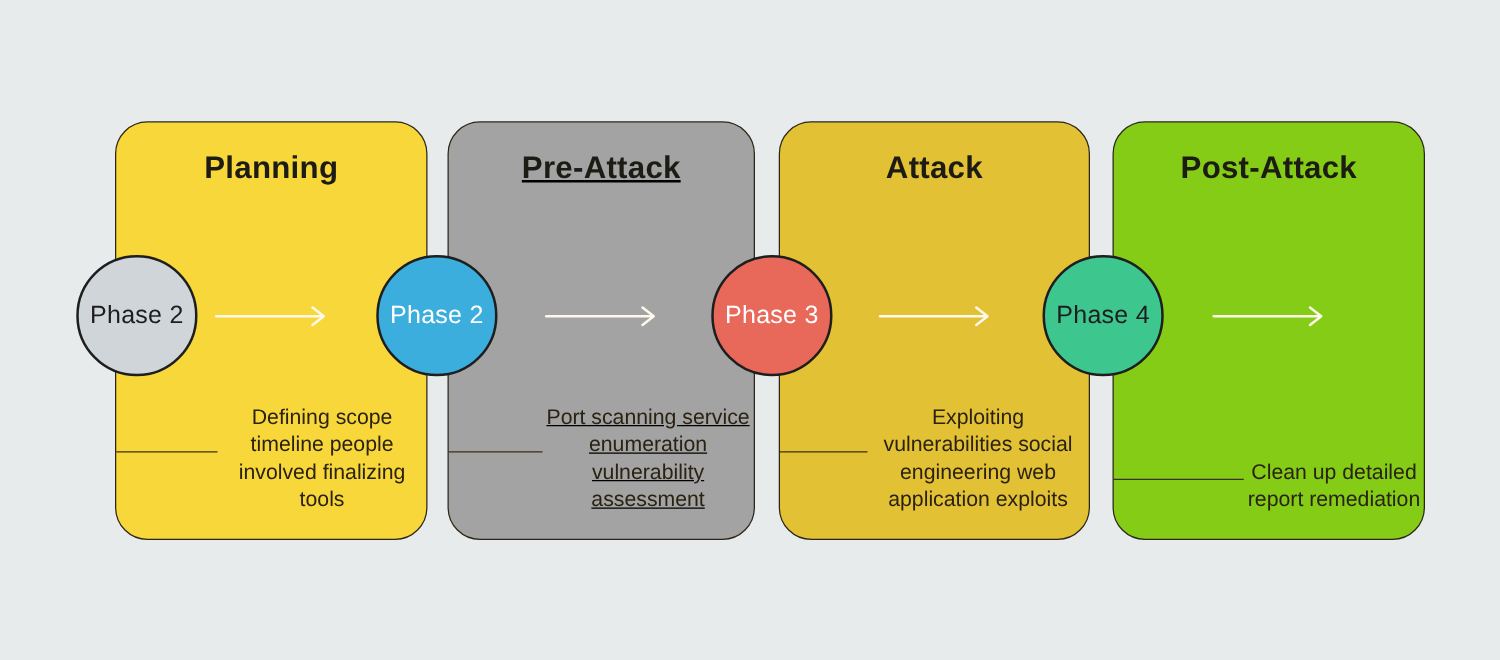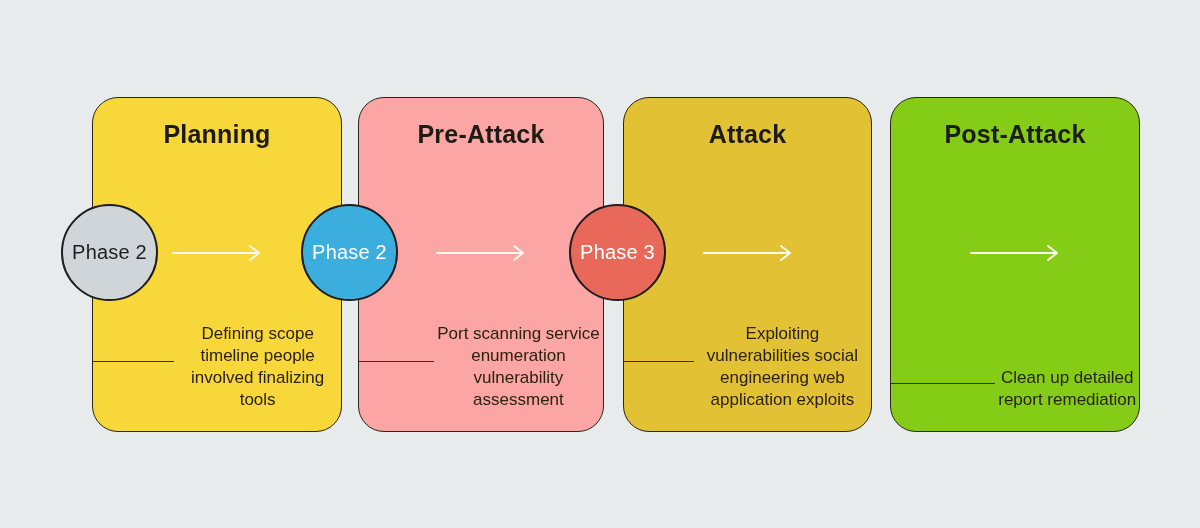--- a/index.html
+++ b/index.html
@@ -98,21 +98,21 @@
         <path d="M2 9 H87" stroke="currentColor" stroke-width="2" stroke-linecap="round"></path>
         <path d="M79 2 L88 9 L79 16" stroke="currentColor" stroke-width="2" stroke-linecap="round" stroke-linejoin="round" fill="none"></path>
       </svg>
     </div>
     <div class="card-footer">
       <div class="divider"></div>
       <p class="card-desc">Defining scope timeline people involved finalizing tools</p>
     </div>
   </div>
 
-  <div class="card card-2" style="background-color: #fca5a5;">
+  <div class="card card-2" style="background-color: #a3a3a3; text-decoration: underline;">
     <h2 class="card-title">Pre-Attack</h2>
     <div class="arrow" style="color: rgb(253, 249, 236);">
       <svg width="92" height="18" viewBox="0 0 92 18" fill="none">
         <path d="M2 9 H87" stroke="currentColor" stroke-width="2" stroke-linecap="round"></path>
         <path d="M79 2 L88 9 L79 16" stroke="currentColor" stroke-width="2" stroke-linecap="round" stroke-linejoin="round" fill="none"></path>
       </svg>
     </div>
     <div class="card-footer">
       <div class="divider"></div>
       <p class="card-desc">Port scanning service enumeration vulnerability assessment</p>
@@ -149,14 +149,17 @@
 
   <div class="circle circle-1" style="background-color: rgb(208, 213, 218); color: rgb(29, 29, 29);">
     <span>Phase 2</span>
   </div>
   <div class="circle circle-2" style="background-color: rgb(59, 174, 222); color: rgb(255, 255, 255);">
     <span>Phase 2</span>
   </div>
   <div class="circle circle-3" style="background-color: rgb(232, 104, 90); color: rgb(255, 255, 255);">
     <span>Phase 3</span>
   </div>
+  <div class="circle circle-4" style="background-color: rgb(61, 198, 142); color: rgb(29, 29, 29);">
+    <span>Phase 4</span>
+  </div>
 
 </div>
 
 </body></html>

